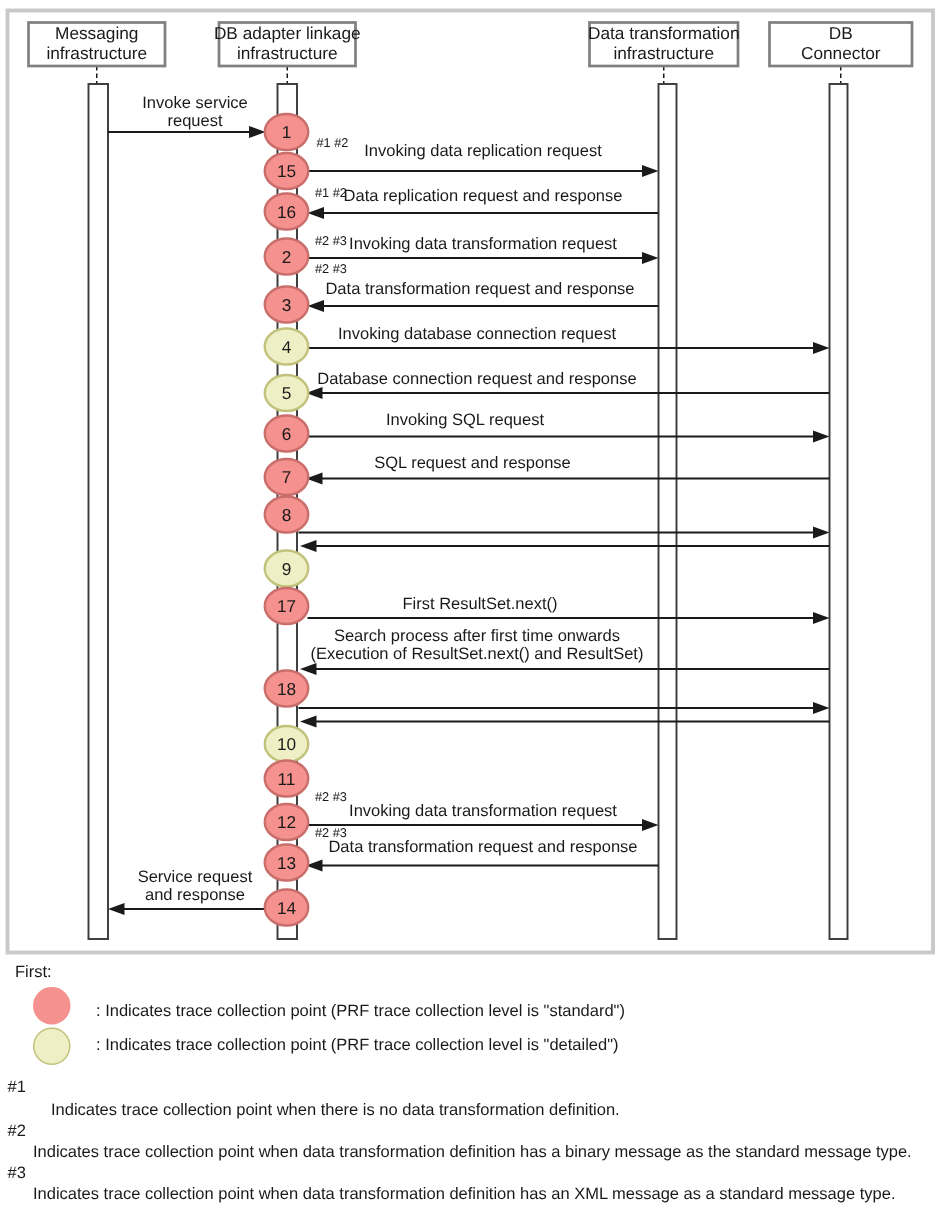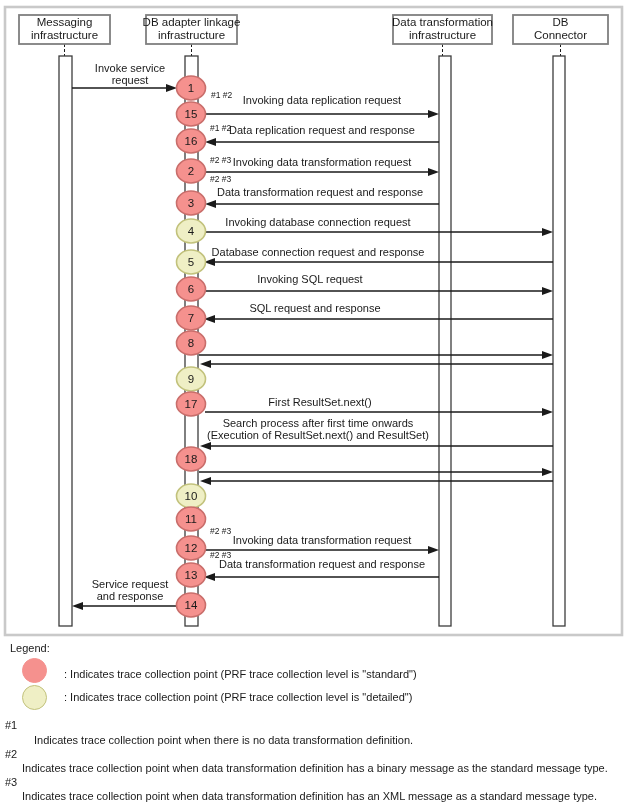--- a/index.html
+++ b/index.html
@@ -133,21 +133,21 @@
       <text x="130" y="600" text-anchor="middle" class="msg-label">and response</text>
       <text x="211" y="98" class="footmark">#1 #2</text>
       <text x="210" y="131" class="footmark">#1 #2</text>
       <text x="210" y="163" class="footmark">#2 #3</text>
       <text x="210" y="182" class="footmark">#2 #3</text>
       <text x="210" y="534" class="footmark">#2 #3</text>
       <text x="210" y="558" class="footmark">#2 #3</text>
     </svg>
 
   <div>
-    <div class="abs" style="left:10px;top:642px;">Legend:</div>
+    <div class="abs" style="left:10px;top:642px;">First:</div>
     <span class="dot" id="dot-standard" style="left: 22px; top: 658px; background: rgb(245, 145, 142); border-color: rgb(245, 145, 142);"></span>
     <div class="abs" style="left:64px;top:668px;">: Indicates trace collection point (PRF trace collection level is "standard")</div>
     <span class="dot" id="dot-detailed" style="left: 22px; top: 685px; background: rgb(239, 239, 197); border-color: rgb(194, 194, 124);"></span>
     <div class="abs" style="left:64px;top:691px;">: Indicates trace collection point (PRF trace collection level is "detailed")</div>
   </div>
 
   <div>
     <div class="abs" style="left:5px;top:719px;">#1</div>
     <div class="abs" style="left:34px;top:734px;">Indicates trace collection point when there is no data transformation definition.</div>
     <div class="abs" style="left:5px;top:748px;">#2</div>

